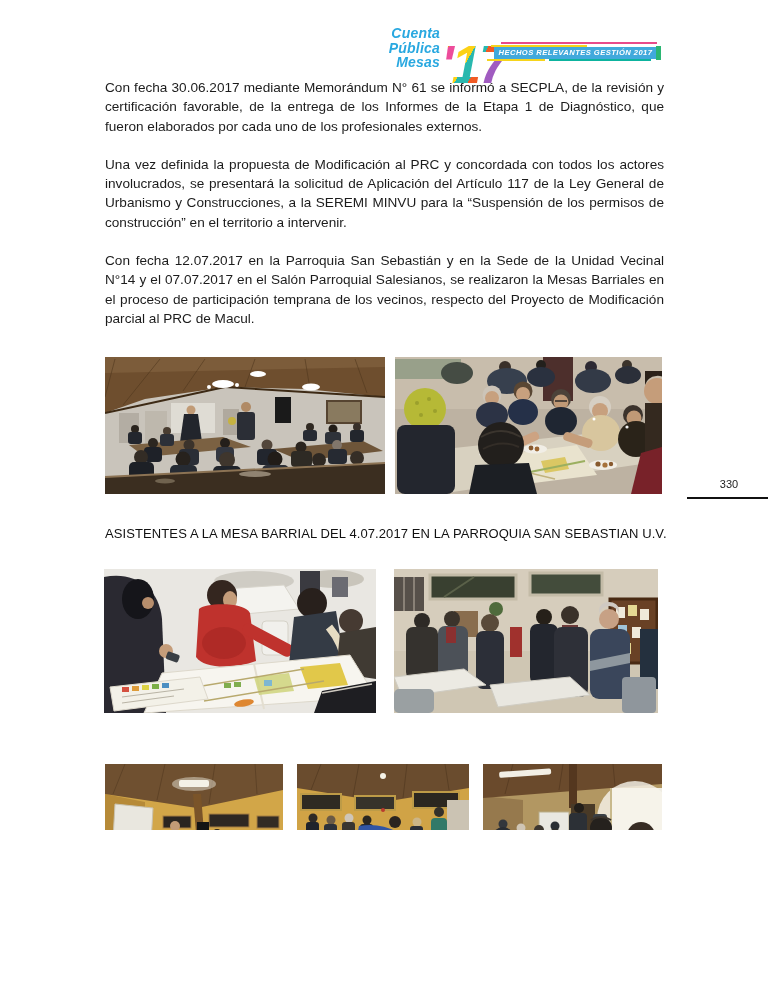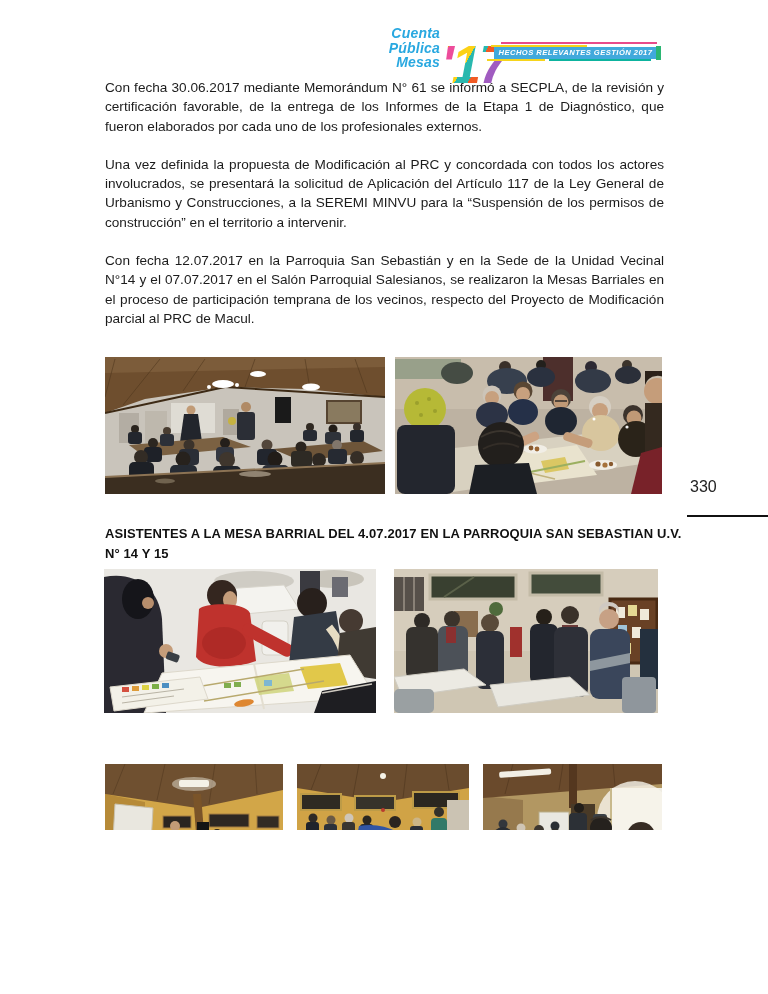--- a/index.html
+++ b/index.html
@@ -23,29 +23,29 @@
     white-space:nowrap;overflow:hidden;font-style:italic;}
   .ribbon .l3{position:absolute;bottom:1px;left:0;width:58px;height:2px;background:var(--banner-yellow,#f6d41c);}
   .ribbon .l4{position:absolute;bottom:1px;left:62px;right:6px;height:2px;background:var(--banner-teal,#0db39e);}
   .ribbon .nub{position:absolute;right:-4px;top:4px;width:5px;height:14px;background:#2bb673;}
 
   
   .text-col{position:absolute;left:105px;top:78px;width:559px;}
   .text-col p{margin:0 0 19px 0;font-size:13.6px;line-height:19.3px;text-align:justify;}
 
   
-  .caption{position:absolute;left:105px;width:582px;font-weight:700;font-size:13px;
+  .caption{position:absolute;left:105px;width:582px;font-weight:400;font-size:13px;
     line-height:20px;color:#111;letter-spacing:.1px;}
   .caption span{display:block;white-space:nowrap;}
   .caption-1{top:524px;}
   .caption-2{top:736px;}
 
   
-  .page-num{position:absolute;left:687px;top:478px;width:78px;font-size:16px;color:#222;
-    padding:0 0 19px 3px;border-bottom:2px solid #111;}
+  .page-num{position:absolute;left:687px;top:478px;width:78px;font-size:11px;color:#222;
+    padding:0 0 7px 3px;border-bottom:2px solid #111;text-align:center;}
 
   
   .row{position:absolute;display:flex;}
   .row-1{left:105px;top:357px;gap:10px;}
   .row-2{left:104px;top:569px;gap:18px;}
   .row-3{left:105px;top:764px;gap:14px;}
   .photo{overflow:hidden;background:#d8d4cc;}
   .photo svg{display:block;width:100%;height:100%;filter:blur(.4px) saturate(.95);}
 </style>
 </head>
@@ -216,21 +216,20 @@
         <polygon points="80,108 134,106 142,137 74,137" fill="#1c1f24"></polygon>
         <polygon points="246,96 267,90 267,137 236,137" fill="#7c2128"></polygon>
       </svg>
     </div>
   </div>
 
   <div class="page-num">330</div>
 
   <div class="caption caption-1">
     <span>ASISTENTES A LA MESA BARRIAL DEL 4.07.2017 EN LA PARROQUIA SAN SEBASTIAN  U.V.</span>
-    <span>N° 14 Y 15</span>
   </div>
 
   <div class="row row-2">
     <div class="photo" style="width:272px;height:144px" role="img" aria-label="Mujer de chaqueta roja señalando un plano de colores sobre la mesa">
       <svg viewBox="0 0 272 144" preserveAspectRatio="none">
         <rect width="272" height="144" fill="#e9e7e2"></rect>
         <ellipse cx="150" cy="12" rx="40" ry="10" fill="#cfccc4"></ellipse>
         <ellipse cx="230" cy="10" rx="30" ry="9" fill="#c9c5ba"></ellipse>
         <rect x="196" y="2" width="20" height="26" fill="#3a3a40"></rect>
         <rect x="228" y="8" width="16" height="20" fill="#6b6b72"></rect>

